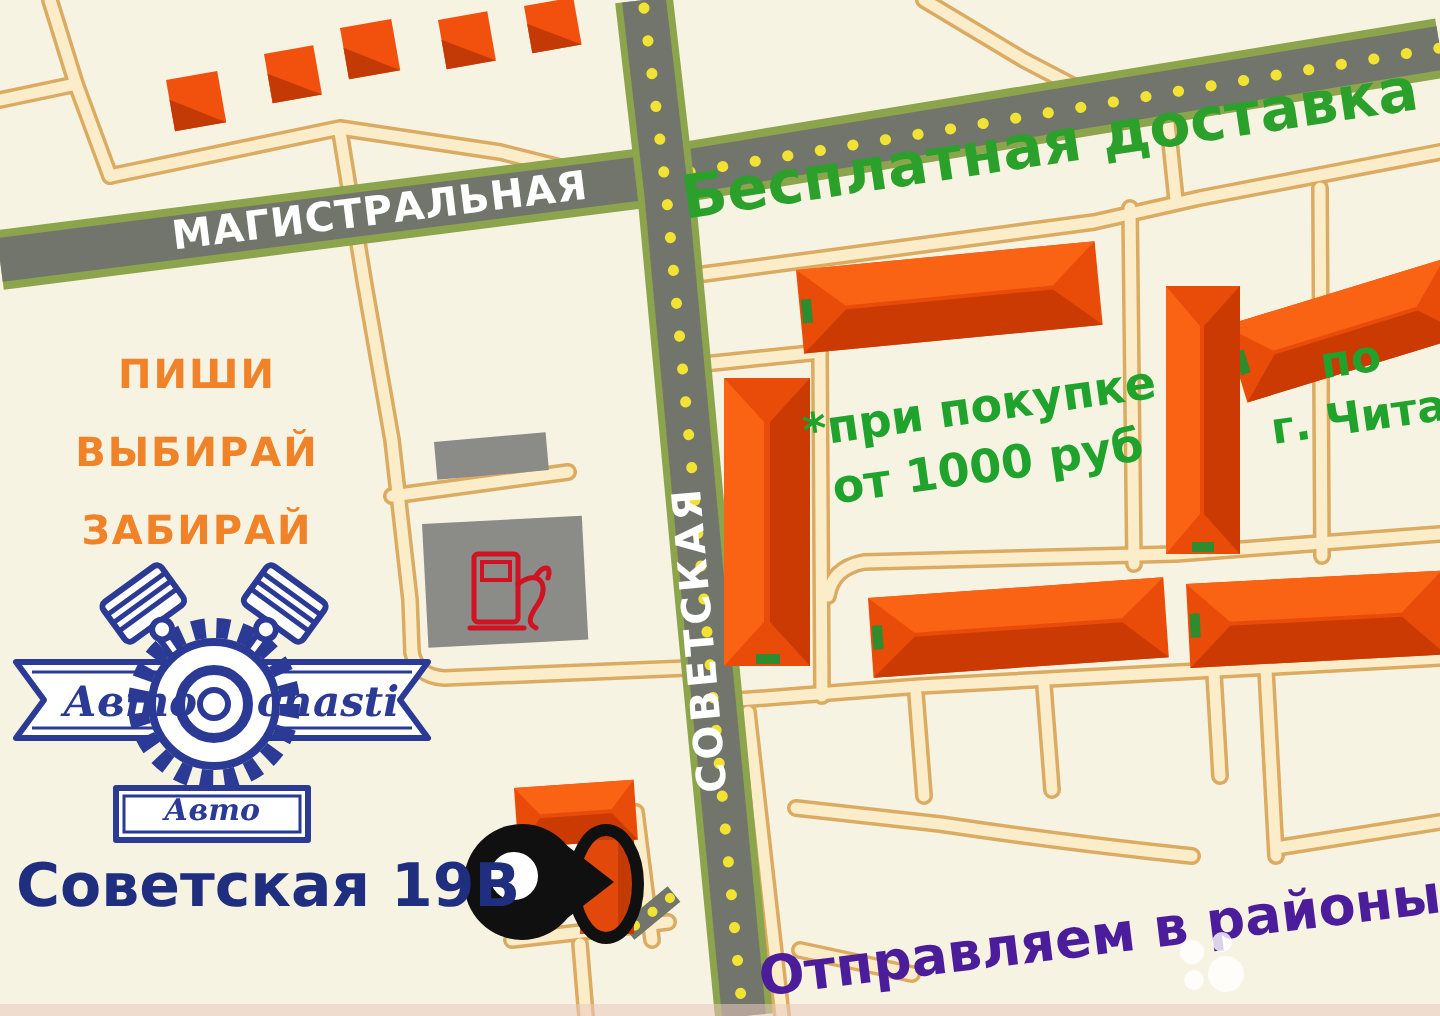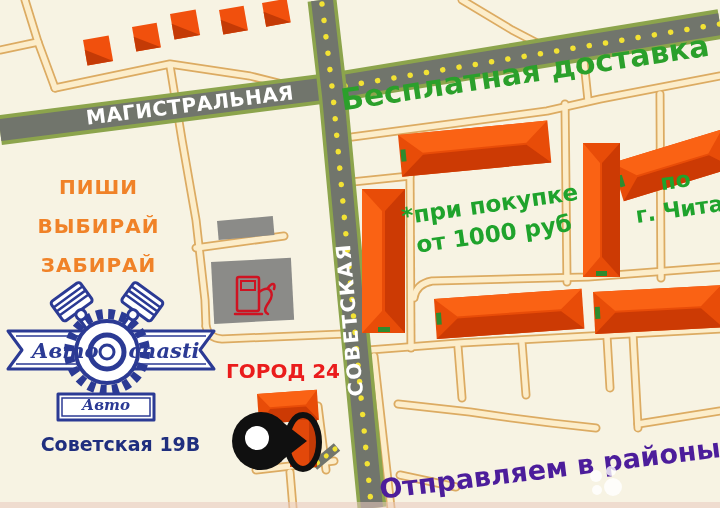--- a/index.html
+++ b/index.html
@@ -15,21 +15,21 @@
     transform:rotate(-95deg);letter-spacing:2px;}
   .lbl-free-delivery{left:335px;top:56px;width:380px;text-align:center;font-size:30px;color:#2ba02b;
     transform:rotate(-8.5deg);}
   .lbl-condition{left:402px;top:190px;width:180px;text-align:center;font-size:23px;color:#1fa32c;
     transform:rotate(-8deg);line-height:1.3;}
   .lbl-city{left:620px;top:167px;width:115px;text-align:center;font-size:22px;color:#1fa32c;
     transform:rotate(-8deg);line-height:1.3;}
   .lbl-slogan{left:6px;top:168px;width:185px;text-align:center;font-size:20px;color:#f08228;
     line-height:39px;letter-spacing:1px;}
   .lbl-store-name{left:226px;top:360px;width:104px;text-align:center;font-size:20px;color:#ea1c1c;}
-  .lbl-address{left:8px;top:428px;width:225px;text-align:center;font-size:19px;color:#1f2e7e;
+  .lbl-address{left:8px;top:428px;width:225px;text-align:center;font-size:30px;color:#1f2e7e;
     line-height:32px;}
   .lbl-districts{left:375px;top:453px;width:350px;text-align:center;font-size:27px;color:#4c1d9b;
     transform:rotate(-7deg);}
   .logo-text{position:absolute;z-index:2;font-family:"DejaVu Serif",serif;font-style:italic;
     font-weight:bold;color:#2b3a94;text-align:center;white-space:nowrap;}
   .logo-text-left{left:28px;top:338px;width:74px;font-size:21px;}
   .logo-text-right{left:118px;top:338px;width:92px;font-size:21px;}
   .logo-text-city{left:60px;top:396px;width:92px;font-size:15px;}
   .watermark{position:absolute;z-index:3;left:584px;top:460px;display:flex;align-items:center;
     color:rgba(255,255,255,.8);}
@@ -301,21 +301,20 @@
     <div>по</div>
     <div>г. Чита</div>
   </div>
   <div class="lbl lbl-slogan">
     <div>ПИШИ</div>
     <div>ВЫБИРАЙ</div>
     <div>ЗАБИРАЙ</div>
   </div>
   <div class="lbl lbl-districts">Отправляем в районы</div>
 
-  <div class="lbl lbl-store-name">ГОРОД 24</div>
   <div class="lbl lbl-address">
     <div>Советская 19В</div>
   </div>
 
   <div class="logo-text logo-text-left">Авто</div>
   <div class="logo-text logo-text-right">chasti</div>
   <div class="logo-text logo-text-city">Авто</div>
 
   <div class="watermark">
     <svg width="40" height="40" viewBox="0 0 40 40">

